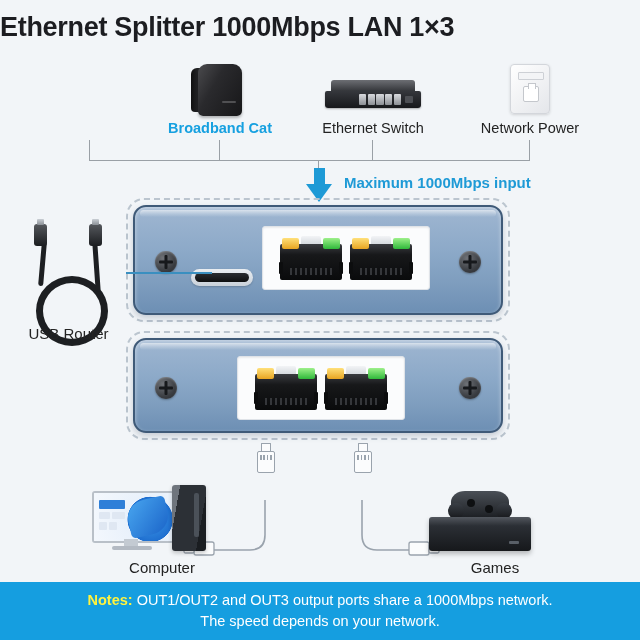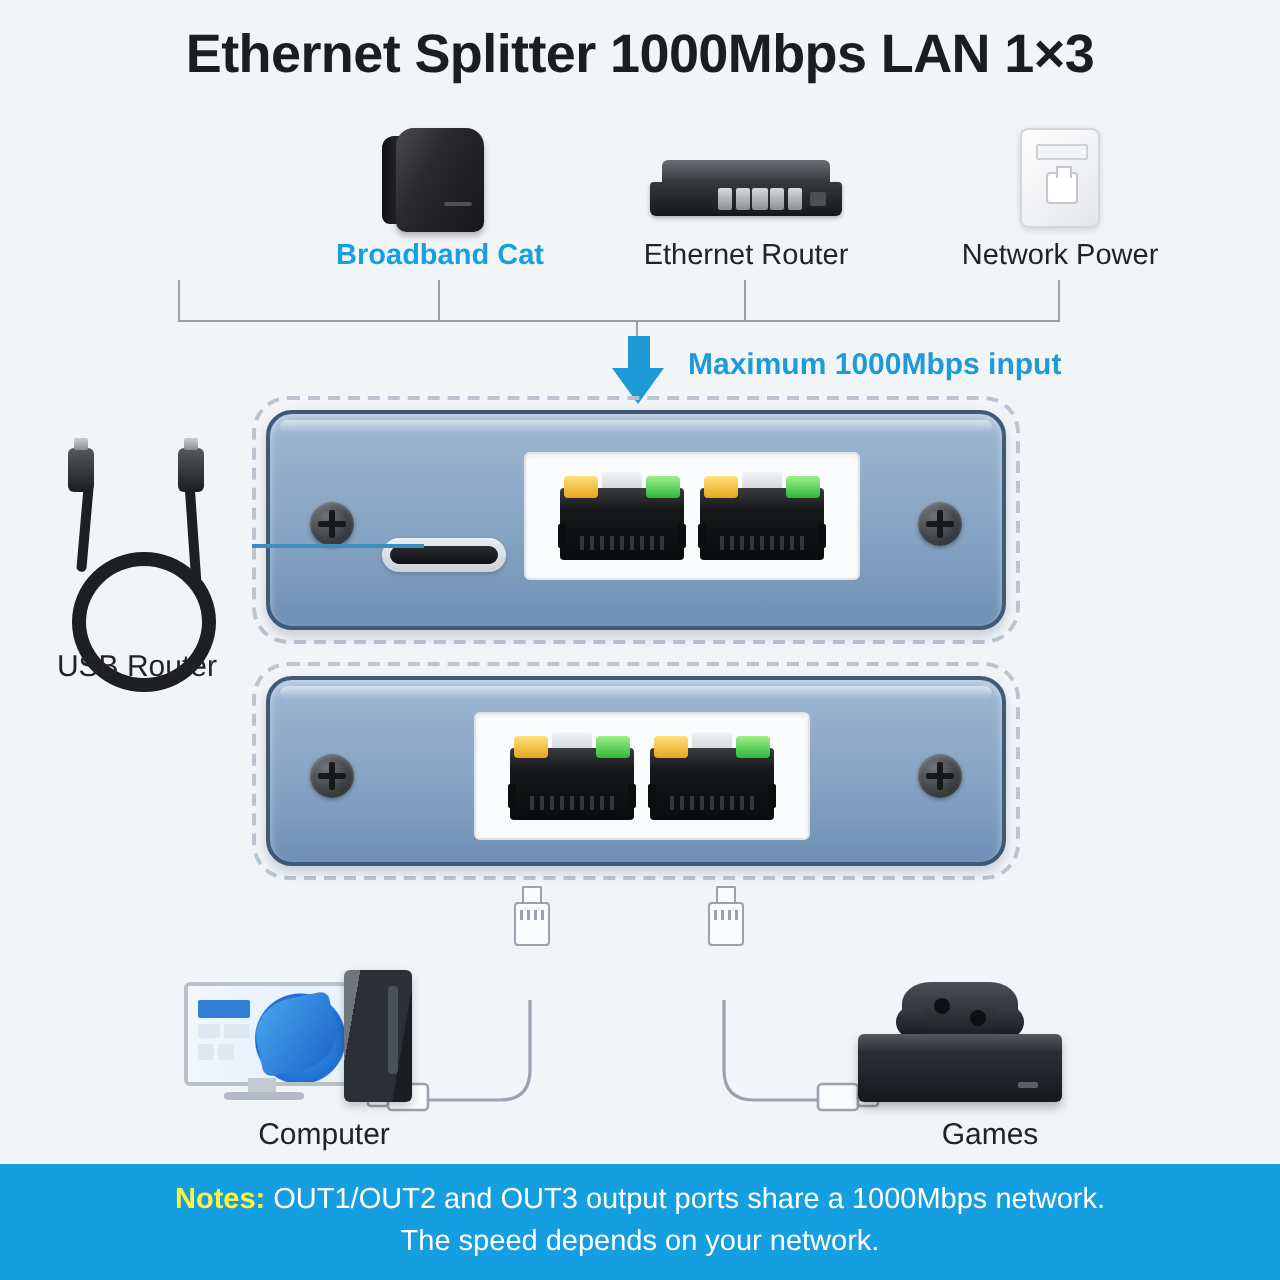--- a/index.html
+++ b/index.html
@@ -7,21 +7,20 @@
     width:640px;height:640px;overflow:hidden;
     background:#f2f5f8;
     font-family:"Liberation Sans", sans-serif;
     position:relative;
   }
   .page{position:absolute;inset:0;}
 
   
   .title{
     position:absolute;top:12px;left:0;width:640px;
-    text-align:center;
     font-size:27px;font-weight:bold;color:#1c1d21;
     letter-spacing:-0.3px;
   }
 
   
   .srcrow{position:absolute;top:58px;left:0;width:640px;height:90px;}
   .src{position:absolute;text-align:center;}
   .src .art{height:60px;position:relative;}
   .src .lbl{
     font-size:14.5px;color:#232323;white-space:nowrap;
@@ -289,21 +288,21 @@
           <div class="ports">
             <i></i>
               <i></i>
               <i></i>
               <i></i>
               <i></i>
           </div>
           <div class="dot"></div>
         </div>
       </div>
-      <div class="lbl">Ethernet Router</div>
+      <div class="lbl">Ethernet Switch</div>
     </div>
 
     <div class="src" style="left:470px;top:0;width:120px;">
       <div class="art">
         <div class="socket">
           <div class="plate"></div>
           <div class="slot"></div>
           <div class="jack"></div>
         </div>
       </div>

